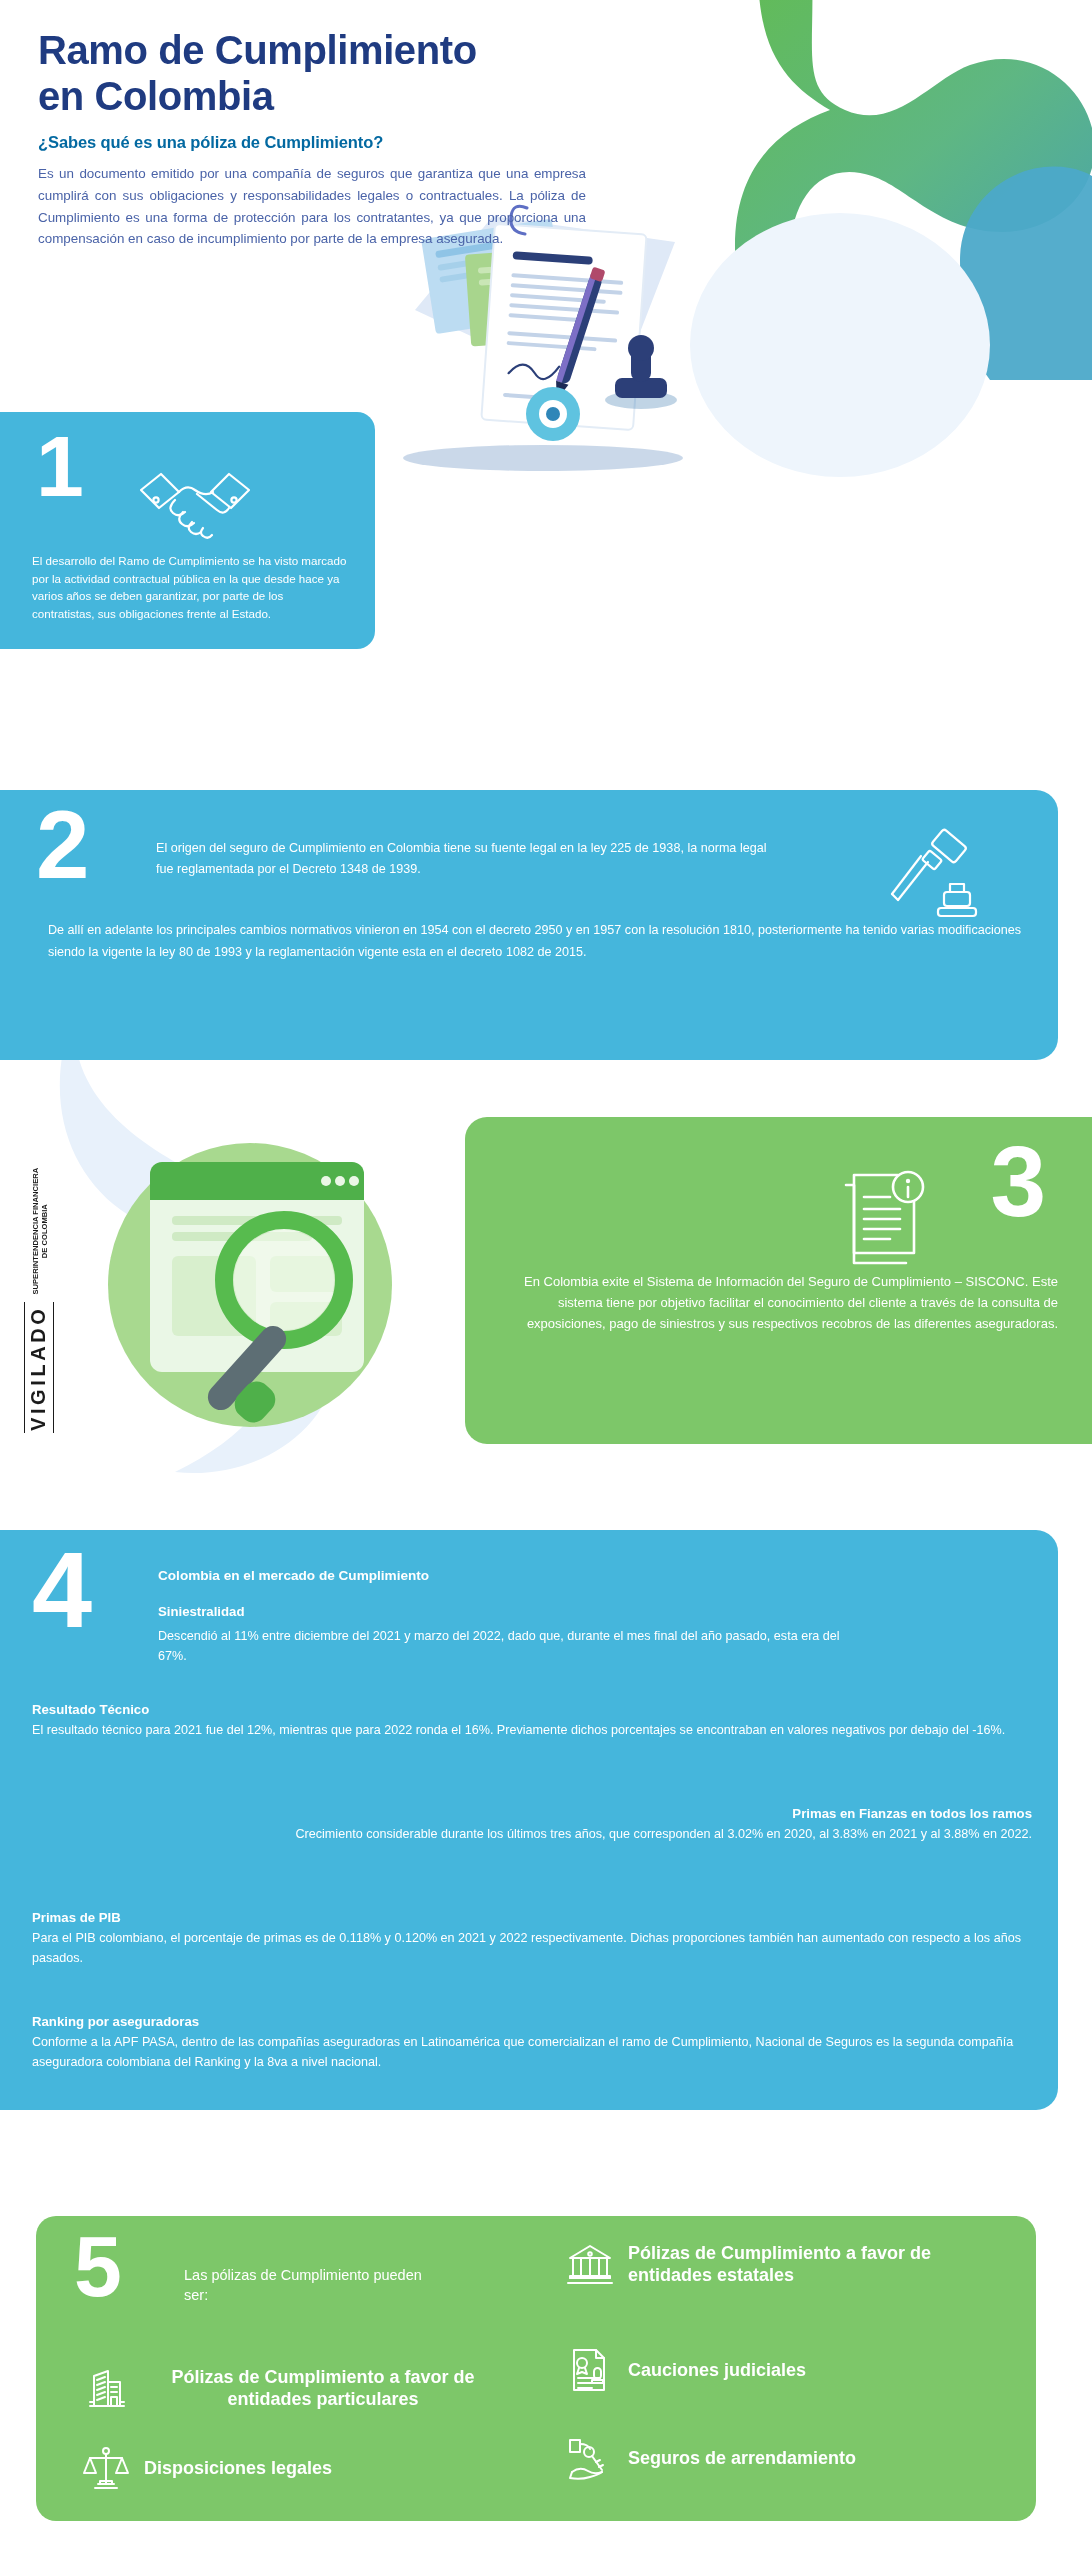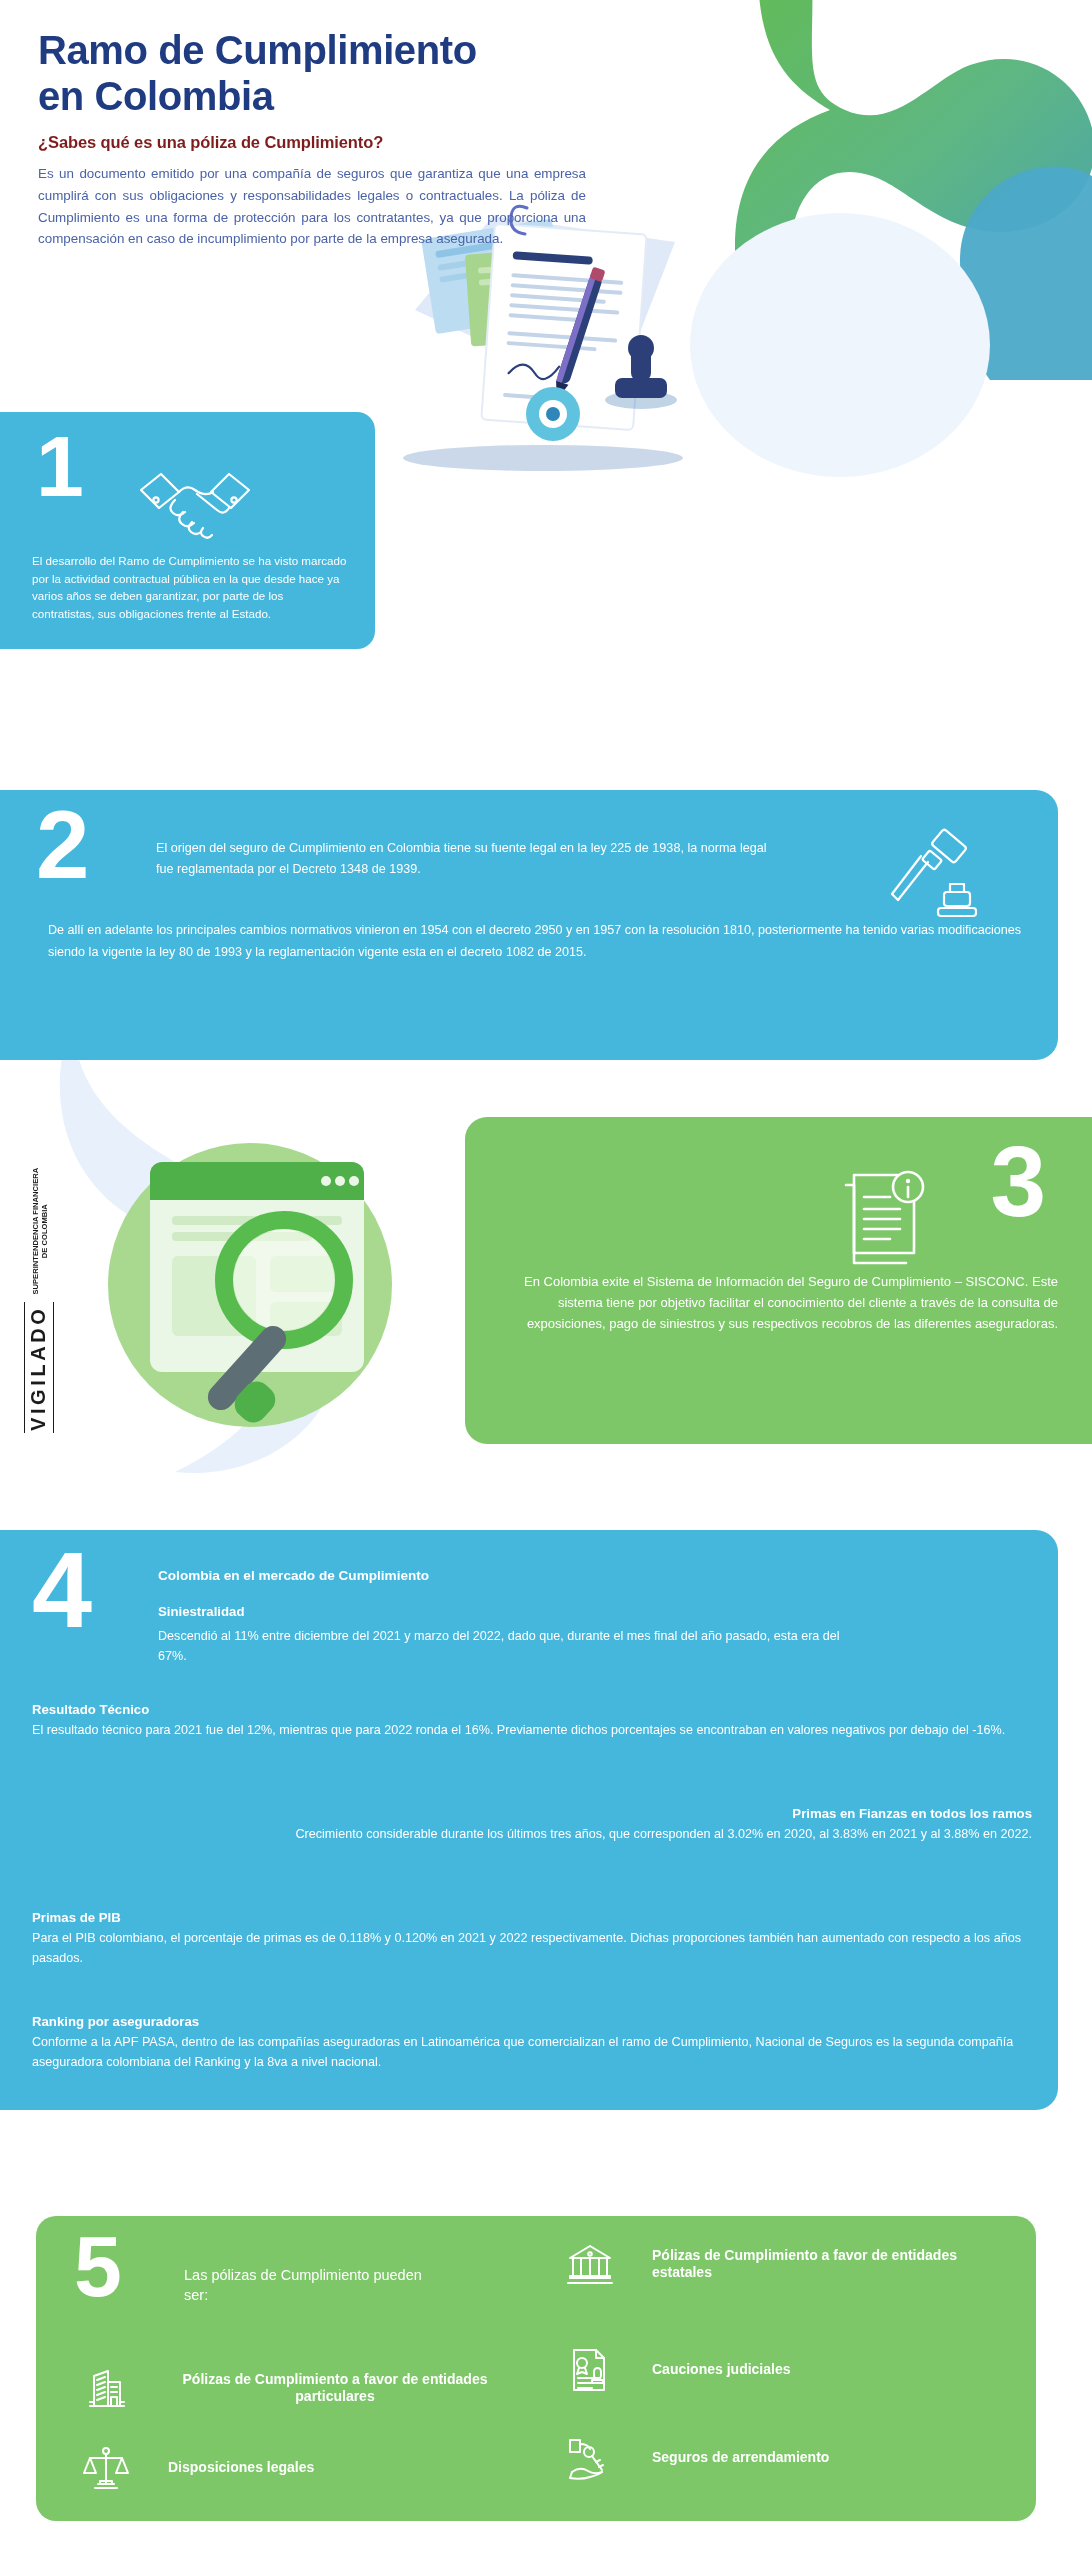--- a/index.html
+++ b/index.html
@@ -27,21 +27,21 @@
     font-size: 40px;
     line-height: 1.14;
     font-weight: 700;
     color: #1f3b81;
     letter-spacing: -0.4px;
   }
   .hero-sub {
     margin-top: 14px;
     font-size: 16.5px;
     font-weight: 700;
-    color: #7f1d1d;
+    color: #0369a1;
     letter-spacing: -0.1px;
   }
   .hero-body {
     margin-top: 11px;
     font-size: 13.4px;
     line-height: 1.62;
     color: #4a63a8;
     text-align: justify;
     width: 548px;
   }
@@ -125,21 +125,21 @@
     left: 36px; top: 2216px; width: 1000px; height: 305px;
     border-radius: 20px;
   }
   #sec5-num { position: absolute; left: 38px; top: 14px; font-size: 86px; }
   #sec5-lead {
     position: absolute; left: 148px; top: 50px; width: 240px;
     font-size: 14.5px; line-height: 1.36; color: #fff;
   }
   .opt-row { position: absolute; display: flex; align-items: center; gap: 14px; }
   .opt-label {
-    font-size: 14px; font-weight: 700; color: #ffffff; line-height: 1.24; margin-left: 24px;
+    font-size: 18px; font-weight: 700; color: #ffffff; line-height: 1.24;
   }
   .opt-icon { flex: 0 0 auto; width: 48px; height: 48px; }
 
   
   #vigilado {
     position: absolute; left: 16px; top: 1148px;
     width: 70px; height: 290px; z-index: 6;
   }
   .vig-inner {
     transform: rotate(-90deg);

